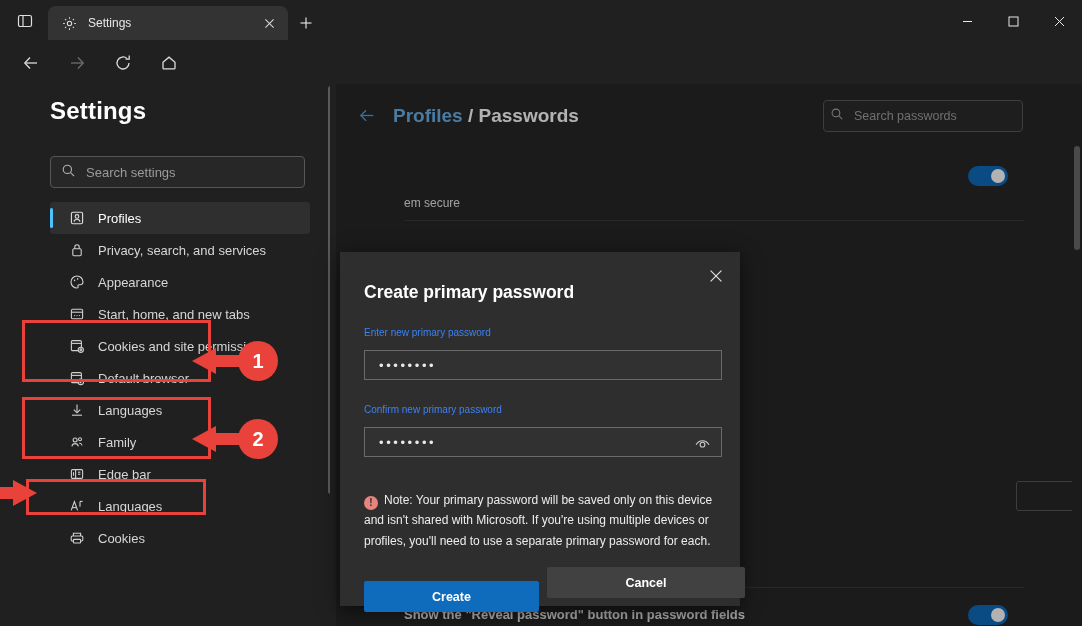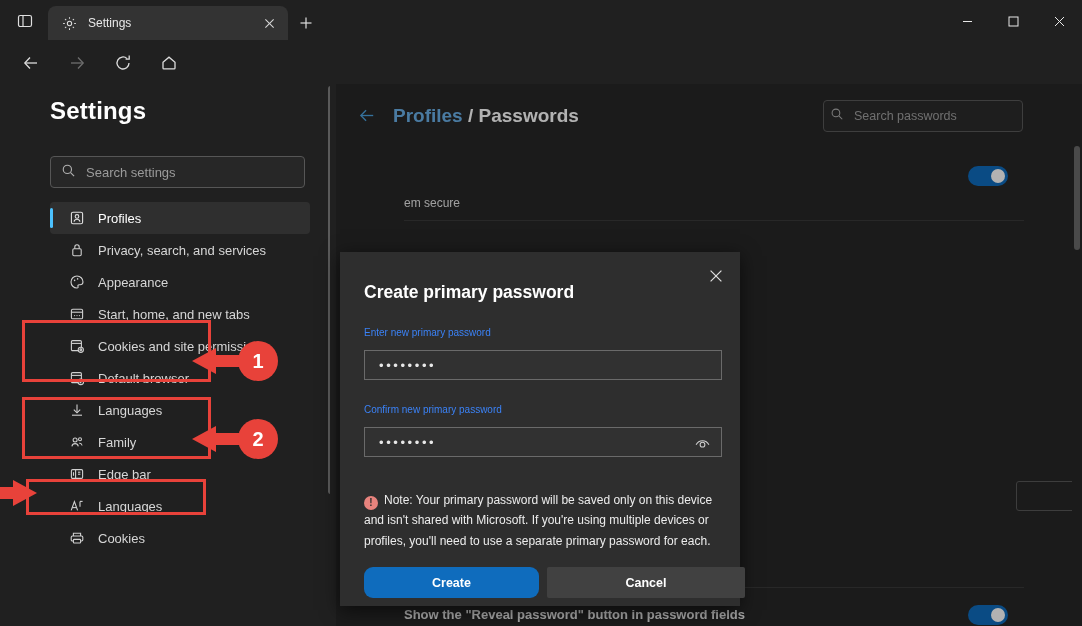--- a/index.html
+++ b/index.html
@@ -621,21 +621,21 @@
         <span class="eye-btn">
           <svg width="17" height="17" viewBox="0 0 18 18" fill="none" stroke="#cfcfcf" stroke-width="1.1">
             <path d="M2.2 10.4C3.6 7.6 6.1 6 9 6s5.4 1.6 6.8 4.4"></path>
             <circle cx="9" cy="10.2" r="2.5"></circle>
           </svg>
         </span>
       </div>
 
       <div class="note"><span class="note-ico">!</span><span>Note: Your primary password will be saved only on this device and isn't shared with Microsoft. If you're using multiple devices or profiles, you'll need to use a separate primary password for each.</span></div>
 
-      <div class="btn primary" style="left:24px; top:315px; width:175px;border-radius:9px;">Create</div>
+      <div class="btn primary" style="left:24px; top:329px; width:175px;">Create</div>
       <div class="btn secondary" style="left:207px; top:315px; width:198px;">Cancel</div>
     </div>
 
     <div class="anno-box" style="left:22px; top:236px; width:189px; height:62px;"></div>
 
     <div class="anno-box" style="left:22px; top:313px; width:189px; height:62px;"></div>
 
     <div class="anno-box" style="left:26px; top:395px; width:180px; height:36px;"></div>
 
     <svg class="arrow" style="left:190px; top:258px;" width="68" height="38" viewBox="0 0 68 38">

